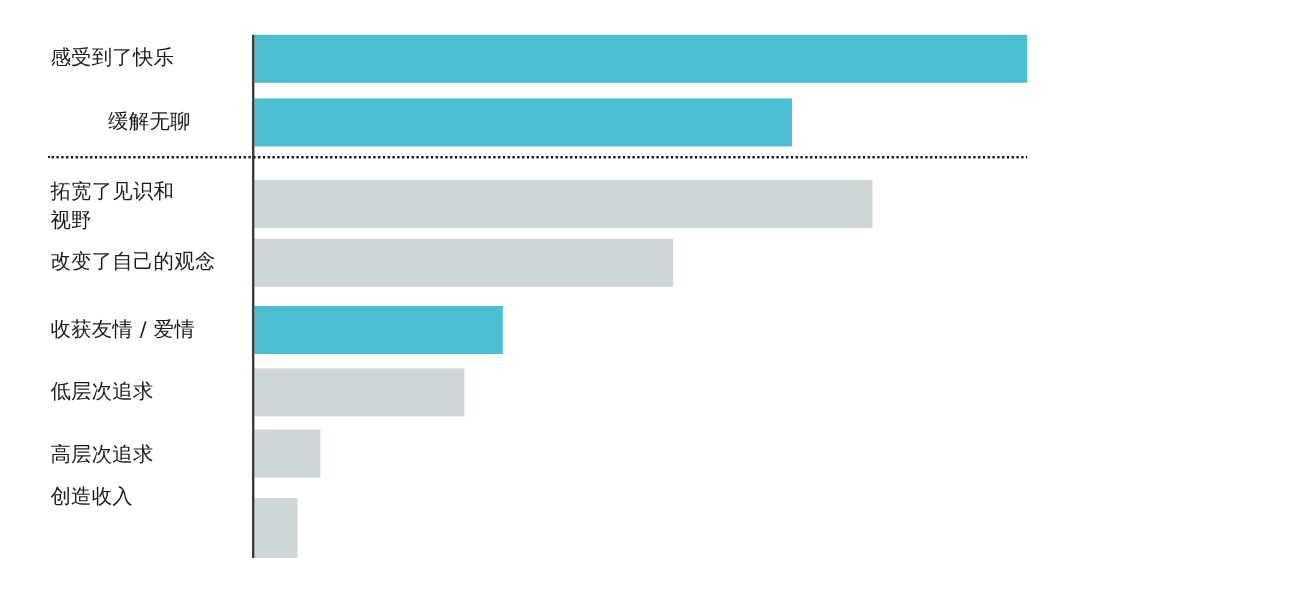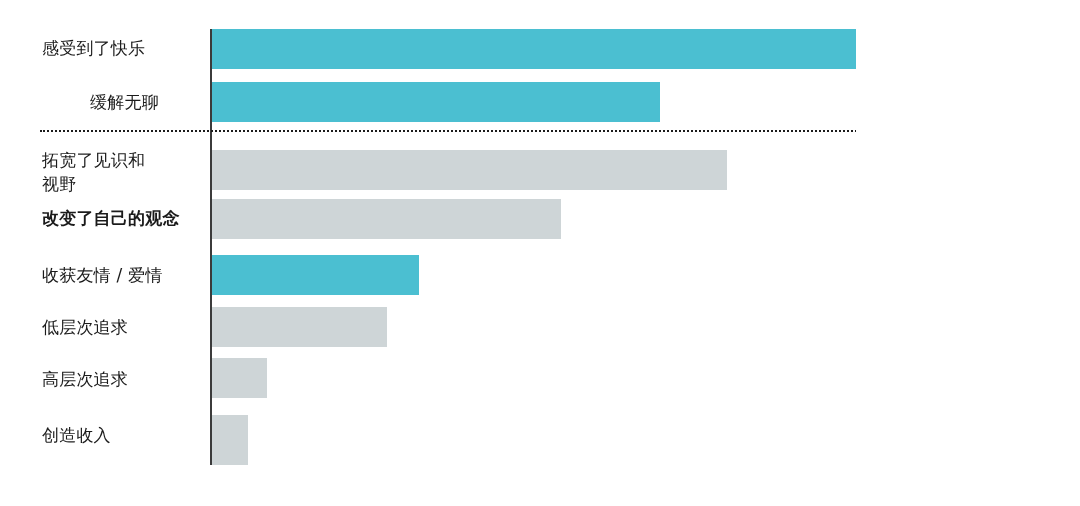--- a/index.html
+++ b/index.html
@@ -77,25 +77,25 @@
 </style>
 </head>
 <body>
 
 <div id="chart-root">
 
   <div class="cat-label" style="top:36px;">感受到了快乐</div>
   <div class="cat-label" style="top:90px;text-align:center;">缓解无聊</div>
   <div class="cat-label" style="top:148px;">拓宽了见识和
 视野</div>
-  <div class="cat-label" style="top:206px;font-weight:bold;">改变了自己的观念</div>
+  <div class="cat-label" style="top:206px;">改变了自己的观念</div>
   <div class="cat-label" style="top:263px;">收获友情 / 爱情</div>
   <div class="cat-label" style="top:315px;">低层次追求</div>
   <div class="cat-label" style="top:367px;">高层次追求</div>
-  <div class="cat-label" style="top:423px;">创造收入</div>
+  <div class="cat-label" style="top:404px;font-family:Liberation Mono, monospace;">创造收入</div>
 
   <div class="bar teal" style="top:29px;  width:775px;"></div>
   <div class="bar teal" style="top:82px;  width:448px;"></div>
   <div class="bar grey" style="top:150px; width:515px;"></div>
   <div class="bar grey" style="top:199px; width:349px;"></div>
   <div class="bar teal" style="top:255px; width:207px;"></div>
   <div class="bar grey" style="top:307px; width:175px;"></div>
   <div class="bar grey" style="top:358px; width:55px;"></div>
   <div class="bar grey" style="top:415px; height:50px; width:36px;"></div>
 

